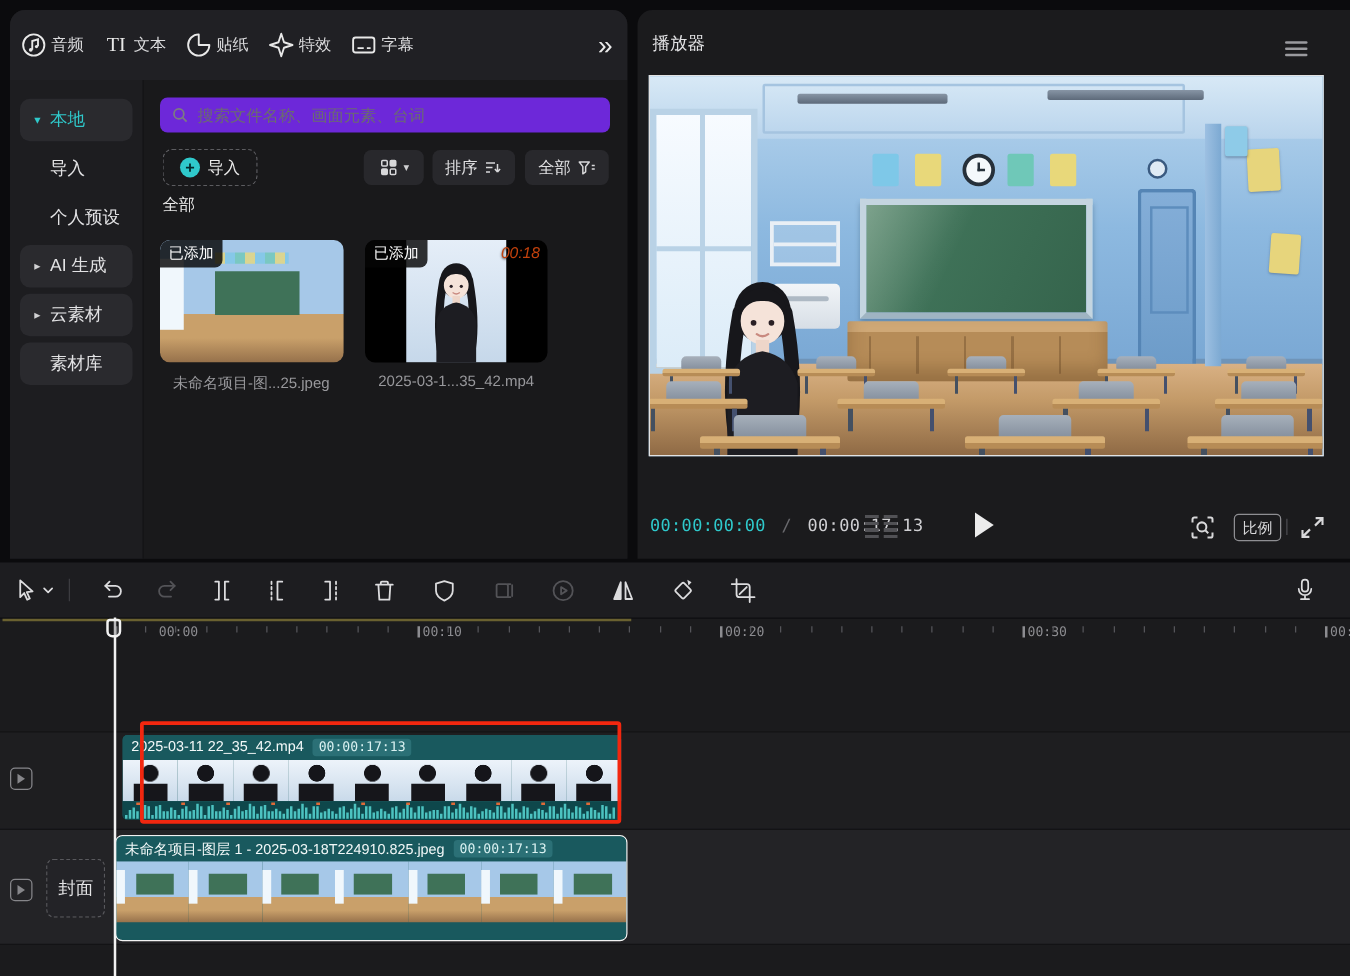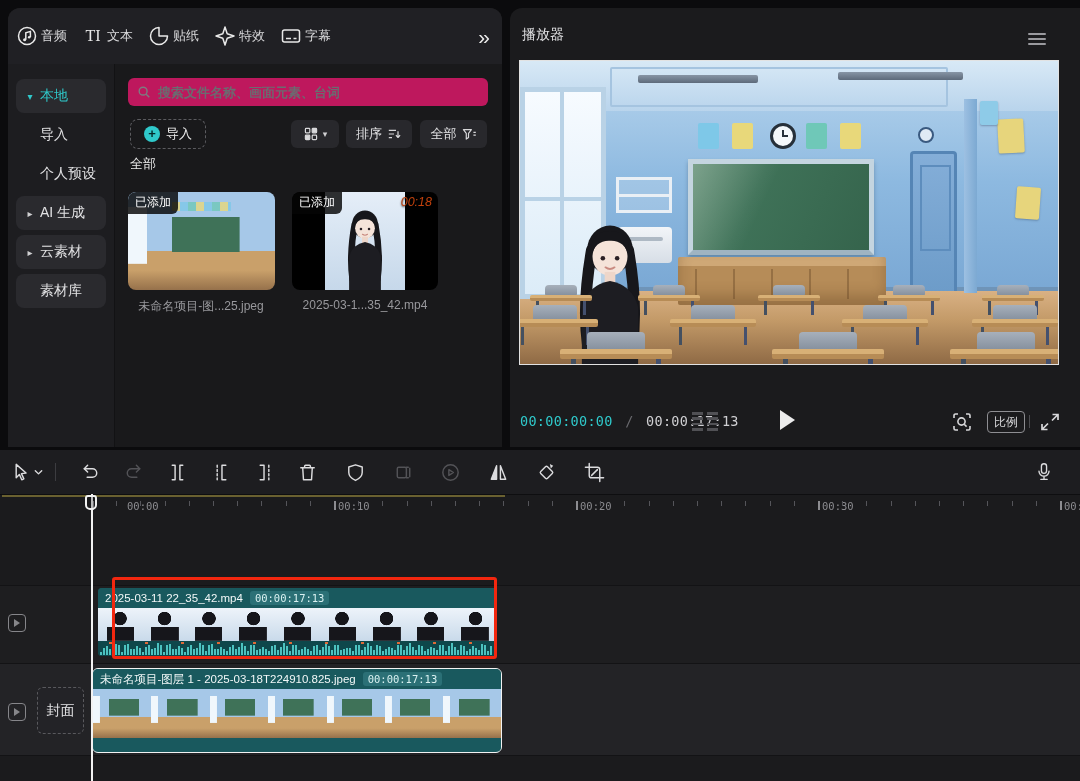--- a/index.html
+++ b/index.html
@@ -17,21 +17,21 @@
   .expand{margin-left:auto;margin-right:8px;color:#ececec;font-size:21px;line-height:1;padding:4px;cursor:pointer;}
   .sidebar{position:absolute;left:0;top:56px;width:107px;bottom:0;background:#1d1d20;border-right:1px solid #121214;padding-top:10px;box-sizing:border-box;}
   .side-item{height:34px;margin:5px 8px;display:flex;align-items:center;padding-left:9px;gap:5px;color:#e2e2e4;font-size:14px;border-radius:8px;cursor:pointer;}
   .side-item .arr{width:10px;font-size:10px;color:#d0d0d2;text-align:center;}
   .side-item.pill{background:#2a2a2e;}
   .side-item.selected{color:#2fc9cb;}
   .side-item.selected .arr{color:#2fc9cb;}
   .side-item.plain{padding-left:24px;}
   .media-body{position:absolute;left:107px;top:56px;right:0;bottom:0;background:#19191b;}
   .search-box{position:absolute;left:13px;top:14px;width:360px;height:28px;}
-  .search-box input{width:100%;height:100%;box-sizing:border-box;background:#be185d;border:none;outline:none;border-radius:6px;color:#ddd;padding:0 10px 0 30px;font-size:13px;font-family:"Liberation Sans",sans-serif;font-weight:bold;}
+  .search-box input{width:100%;height:100%;box-sizing:border-box;background:#6d28d9;border:none;outline:none;border-radius:6px;color:#ddd;padding:0 10px 0 30px;font-size:13px;font-family:"Liberation Sans",sans-serif;}
   .search-box input::placeholder{color:#6b6b70;}
   .search-box svg{position:absolute;left:9px;top:7px;width:14px;height:14px;stroke:#7c7c80;fill:none;stroke-width:1.6;}
   .import-btn{position:absolute;left:15px;top:55px;width:76px;height:30px;border:1px dashed #5c5c60;border-radius:8px;display:flex;align-items:center;justify-content:center;gap:6px;color:#ececec;font-size:13px;cursor:pointer;box-sizing:border-box;}
   .plus-circle{width:16px;height:16px;border-radius:50%;background:#2fc9cb;color:#04282a;font-size:13px;line-height:15px;text-align:center;font-weight:bold;}
   .mini-btn{position:absolute;top:56px;height:28px;background:#28282c;border-radius:6px;display:flex;align-items:center;justify-content:center;gap:4px;color:#e0e0e2;font-size:13px;cursor:pointer;}
   .mini-btn svg{width:16px;height:16px;stroke:#d8d8da;fill:none;stroke-width:1.5;}
   .view-btn{left:176px;width:48px;}
   .sort-btn{left:231px;width:66px;}
   .filter-btn{left:305px;width:67px;}
   .chev{font-size:9px;color:#cfcfd1;}

